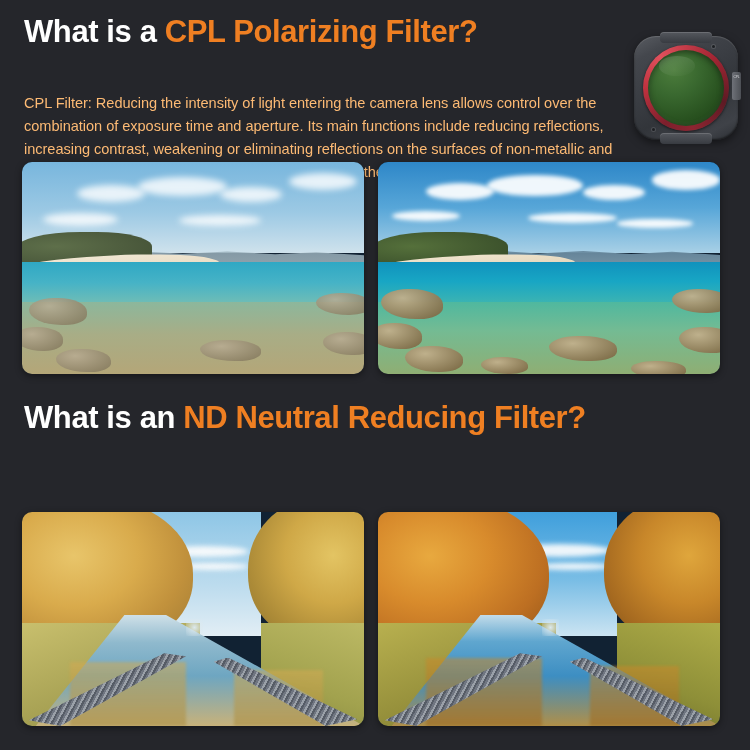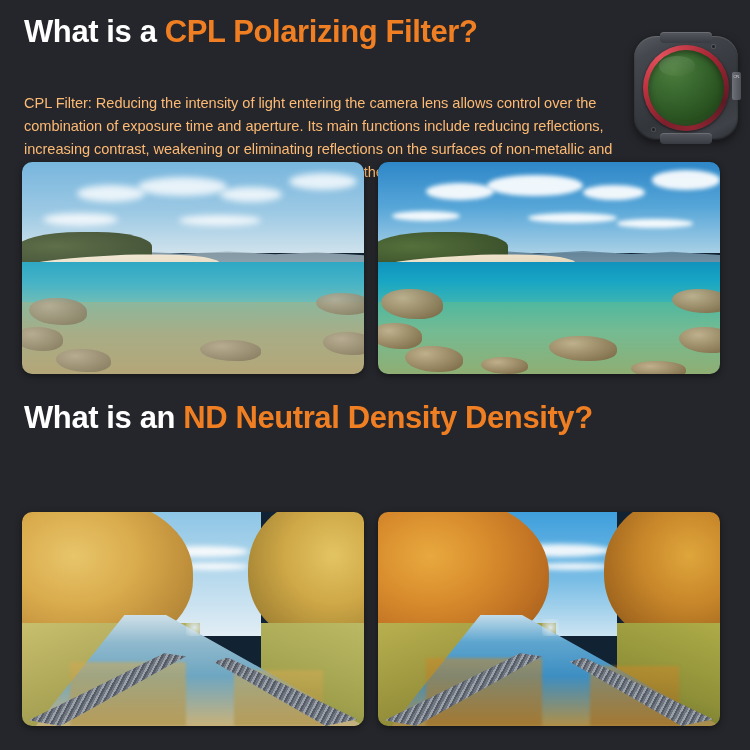--- a/index.html
+++ b/index.html
@@ -417,21 +417,21 @@
           <div class="rock" style="left:74%;top:94%;width:16%;height:8%;"></div>
         </div>
       </div>
 
     </div>
   </div>
 
   <div class="section" id="section-nd">
 
     <div class="heading">
-      <span class="white">What is an </span><span class="accent">ND Neutral Density Density?</span>
+      <span class="white">What is an </span><span class="accent">ND Neutral Reducing Filter?</span>
     </div>
 
 
     <div class="photo-row" id="photos-nd">
 
       <div class="photo left">
         <div class="scene autumn plain">
           <div class="sky"></div>
           <div class="streak" style="left:40%;top:16%;width:26%;height:5%;"></div>
           <div class="streak" style="left:46%;top:24%;width:20%;height:3%;"></div>

